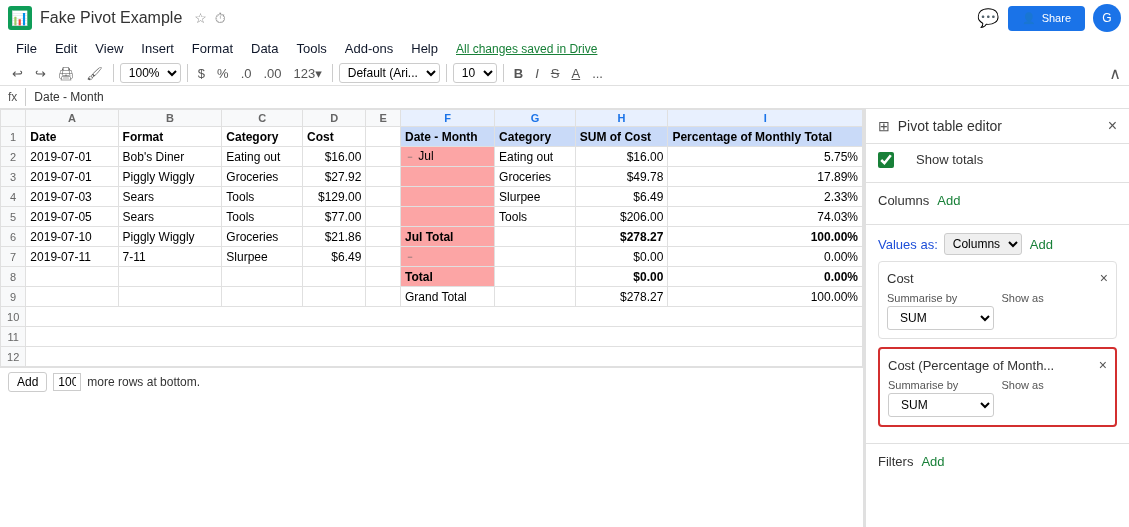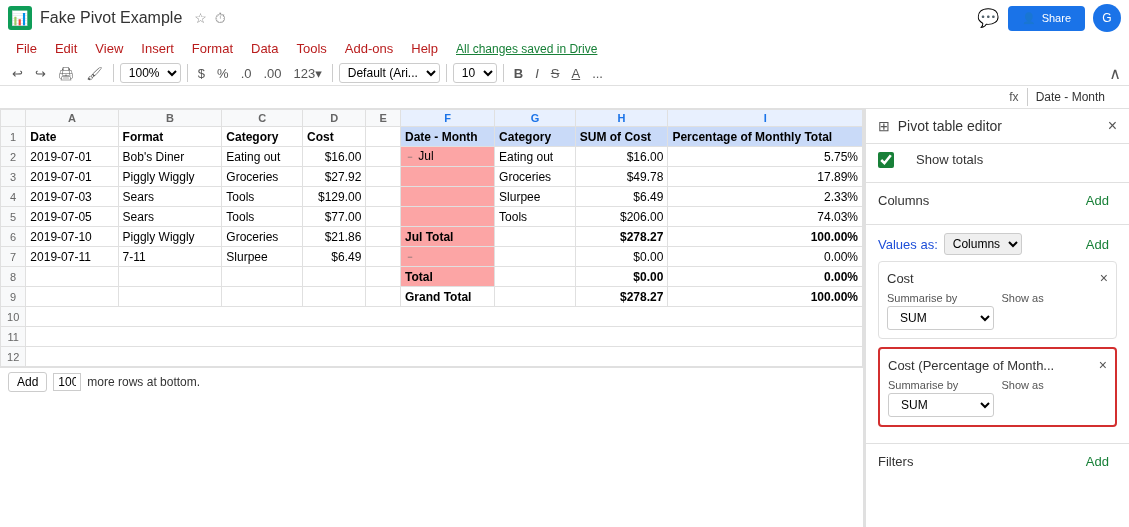--- a/index.html
+++ b/index.html
@@ -11,68 +11,68 @@
     .app-icon-inner { color: white; font-size: 14px; font-weight: bold; }
     .title { font-size: 16px; color: #333; margin-right: 4px; }
     .star-icon, .clock-icon { color: #888; font-size: 14px; cursor: pointer; }
     .top-right { margin-left: auto; display: flex; align-items: center; gap: 8px; }
     .comment-btn { background: none; border: none; cursor: pointer; font-size: 18px; color: #555; }
     .share-btn { background: #1a73e8; color: white; border: none; border-radius: 4px; padding: 6px 14px; font-size: 11px; cursor: pointer; display: flex; align-items: center; gap: 6px; }
     .avatar { width: 28px; height: 28px; border-radius: 50%; background: #1a73e8; display: flex; align-items: center; justify-content: center; color: white; font-size: 12px; }
 
     
     .menu-bar { display: flex; align-items: center; padding: 2px 8px; gap: 2px; }
-    .menu-item { padding: 3px 8px; cursor: pointer; color: #b91c1c; font-size: 13px; border-radius: 3px; }
+    .menu-item { padding: 3px 8px; cursor: pointer; color: #0f172a; font-size: 13px; border-radius: 3px; }
     .saved-notice { color: #188038; font-size: 12px; margin-left: 8px; text-decoration: underline; cursor: pointer; }
 
     
     .toolbar { display: flex; align-items: center; padding: 2px 8px; gap: 4px; border-bottom: 1px solid #e0e0e0; }
     .tool-btn { background: none; border: none; cursor: pointer; padding: 2px 4px; color: #555; font-size: 13px; border-radius: 3px; }
     .tool-separator { width: 1px; height: 18px; background: #ccc; margin: 0 2px; }
     .zoom-select, .font-select, .font-size-select { border: 1px solid #ccc; border-radius: 3px; padding: 1px 4px; font-size: 12px; cursor: pointer; background: #fff; }
     .tool-btn-bold { font-weight: bold; }
     .tool-btn-italic { font-style: italic; }
     .collapse-btn { margin-left: auto; background: none; border: none; cursor: pointer; color: #555; font-size: 16px; }
 
     
-    .formula-bar { display: flex; align-items: center; padding: 2px 24px; border-bottom: 1px solid #e0e0e0; gap: 6px; justify-content: flex-end; }
+    .formula-bar { display: flex; align-items: center; padding: 2px 8px; border-bottom: 1px solid #e0e0e0; gap: 6px; }
     .formula-label { color: #555; font-size: 12px; }
     .formula-value { font-size: 12px; color: #333; }
 
     
     .main-area { display: flex; height: calc(527px - 105px); }
 
     
     .spreadsheet { flex: 1; overflow: hidden; border-right: 1px solid #e0e0e0; }
     .sheet-table { border-collapse: collapse; width: 100%; font-size: 12px; }
     .row-header { background: #f8f9fa; color: #666; text-align: center; border: 1px solid #e0e0e0; min-width: 22px; font-size: 11px; }
     .col-header { background: #f8f9fa; color: #666; text-align: center; border: 1px solid #e0e0e0; font-size: 11px; padding: 2px 4px; }
     .col-header.selected { background: #e8f0fe; color: #1a73e8; }
     .cell { border: 1px solid #e0e0e0; padding: 1px 4px; white-space: nowrap; font-size: 12px; height: 20px; }
     .cell.blue-bg { background: #c9daf8; }
     .cell.light-blue { background: #fca5a5; }
     .cell.bold { font-weight: bold; }
     .cell.right { text-align: right; }
     .minus-btn { color: #666; font-size: 10px; cursor: pointer; }
-    .grand-total-row .cell { font-weight: bold; }
+    .grand-total-row .cell { font-weight: normal; }
     .add-rows-btn { border: 1px solid #ccc; background: #fff; padding: 2px 8px; font-size: 12px; cursor: pointer; border-radius: 3px; }
     .rows-input { border: 1px solid #ccc; width: 28px; padding: 1px 4px; font-size: 12px; text-align: center; }
     .rows-label { font-size: 12px; color: #333; }
 
     
     .pivot-panel { width: 265px; background: #fff; border-left: 2px solid #e0e0e0; overflow-y: auto; padding: 0; }
     .pivot-header { display: flex; align-items: center; padding: 8px 12px; border-bottom: 1px solid #e0e0e0; gap: 8px; }
     .pivot-header-icon { color: #555; font-size: 14px; }
     .pivot-header-title { font-size: 14px; font-weight: 500; color: #333; flex: 1; }
     .pivot-close { background: none; border: none; cursor: pointer; color: #555; font-size: 16px; }
     .pivot-section { padding: 8px 12px; border-bottom: 1px solid #e0e0e0; }
     .pivot-row { display: flex; align-items: flex-start; gap: 22px; margin-bottom: 6px; }
     .show-totals-check { width: 16px; height: 16px; accent-color: #188038; }
     .show-totals-label { font-size: 13px; color: #333; }
-    .section-header { display: flex; align-items: center; justify-content: space-between; margin-bottom: 6px; }
+    .section-header { display: flex; align-items: center; margin-bottom: 6px; }
     .section-title { font-size: 13px; font-weight: 500; color: #333; }
     .add-btn { background: none; border: none; color: #188038; font-size: 13px; font-weight: 500; cursor: pointer; padding: 2px 8px; border-radius: 3px; }
     .values-row { display: flex; align-items: center; gap: 6px; }
     .values-label { font-size: 13px; color: #1d4ed8; }
     .values-select { border: 1px solid #ccc; border-radius: 3px; padding: 2px 4px; font-size: 12px; cursor: pointer; }
     .cost-card { border: 1px solid #e0e0e0; border-radius: 4px; padding: 8px; margin-bottom: 8px; }
     .cost-card.highlighted { border: 2px solid #d32f2f; }
     .cost-card-header { display: flex; align-items: center; justify-content: space-between; margin-bottom: 6px; }
     .cost-card-title { font-size: 13px; font-weight: 500; color: #333; }
     .cost-card-close { background: none; border: none; cursor: pointer; color: #555; font-size: 14px; }

